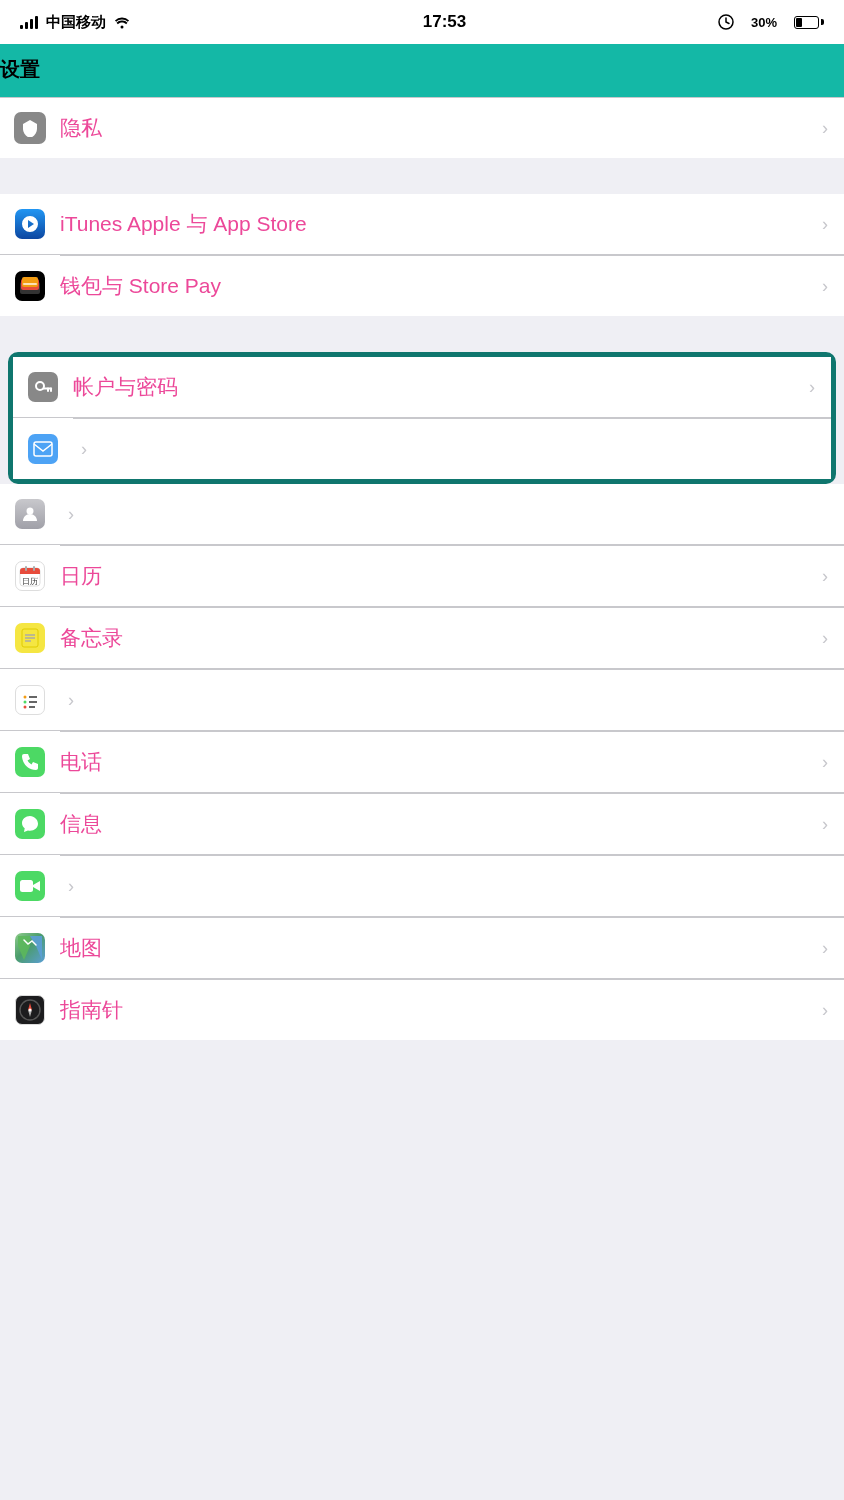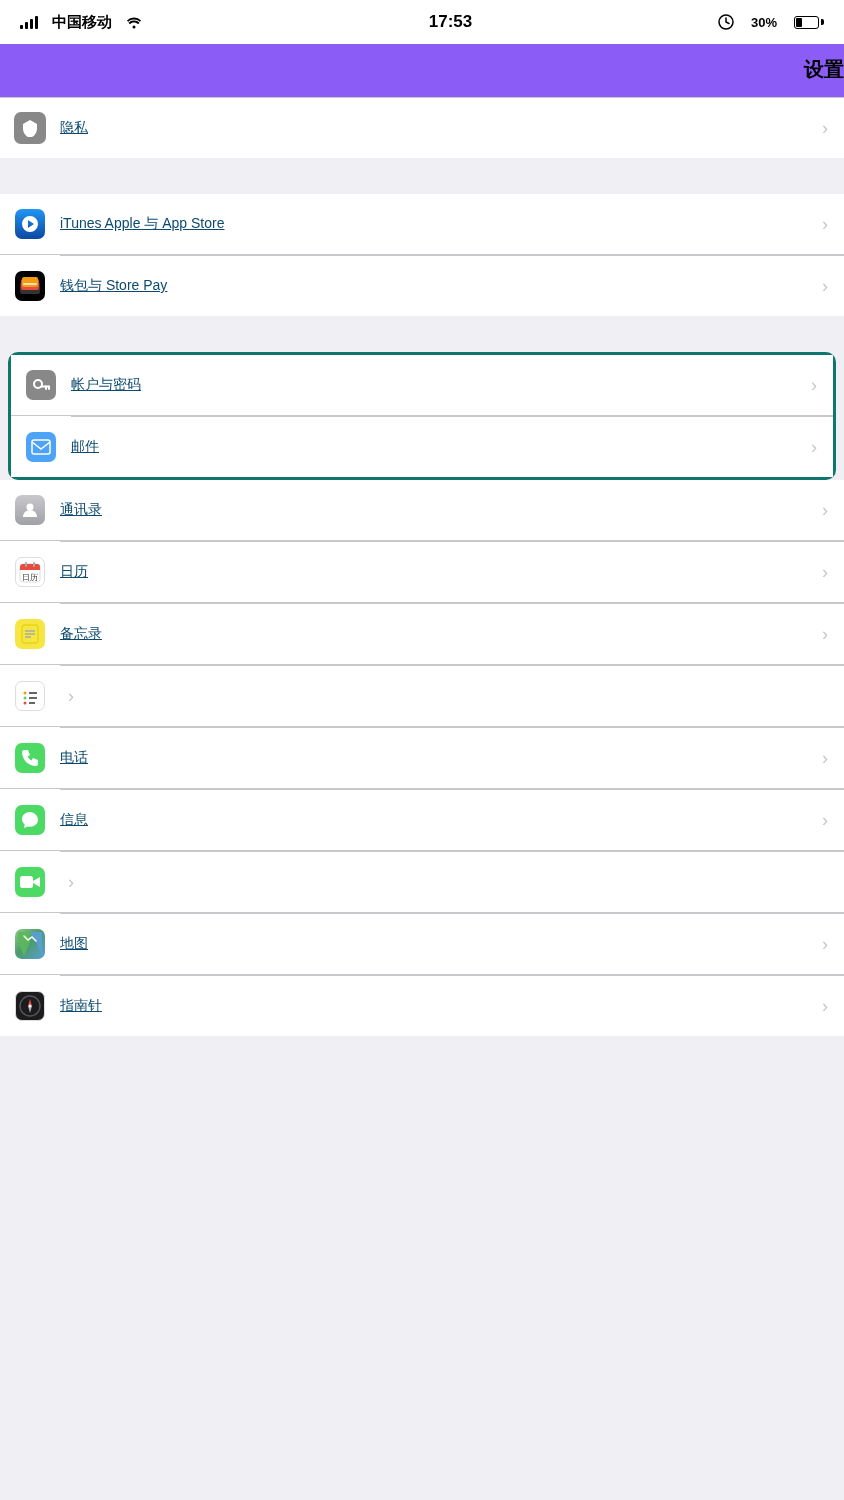--- a/index.html
+++ b/index.html
@@ -16,21 +16,21 @@
     .status-bar {
       background: #fff;
       height: 44px;
       display: flex;
       align-items: center;
       justify-content: space-between;
       padding: 0 20px;
       font-size: 15px;
       font-weight: 600;
     }
-    .status-left { display: flex; align-items: center; gap: 14px; }
+    .status-left { display: flex; align-items: center; gap: 8px; }
     .status-center { font-size: 17px; font-weight: 600; margin-left: 41px; }
     .status-right { display: flex; align-items: center; gap: 17px; font-size: 13px; }
 
     
     .signal-bars { display: flex; align-items: flex-end; gap: 2px; height: 14px; }
     .signal-bars span {
       width: 3px;
       background: #000;
       border-radius: 1px;
     }
@@ -59,22 +59,22 @@
     }
     .battery-tip {
       width: 3px;
       height: 6px;
       background: #000;
       border-radius: 0 2px 2px 0;
     }
 
     
     .page-title-bar {
-      background: #8b5cf6;
-      text-align: right;
+      background: #14b8a6;
+      text-align: left;
       padding: 12px 0 14px;
       font-size: 20px;
       font-weight: 600;
       border-bottom: 1px solid #c8c8cc;
     }
 
     
     .settings-group {
       margin-bottom: 0;
     }
@@ -110,36 +110,35 @@
       align-items: center;
       justify-content: center;
       font-size: 18px;
       color: #fff;
       overflow: hidden;
       position: relative;
     }
 
     .item-label {
       flex: 1;
-      font-size: 14px;
-      color: #0c4a6e;
+      font-size: 21px;
+      color: #ec4899;
       padding: 12px 0;
-      text-decoration: underline;
     }
 
     .chevron {
       color: #c7c7cc;
       font-size: 18px;
       margin-left: 8px;
     }
 
     
     .highlight-group {
       position: relative;
-      border: 3px solid #0f766e;
+      border: 5px solid #0f766e;
       border-radius: 10px;
       overflow: visible;
       background: #fff;
       margin: 0 8px;
       z-index: 10;
     }
     .highlight-group .settings-item {
       border-bottom: 1px solid #c8c8cc;
     }
     .highlight-group .settings-item:last-child {
@@ -330,38 +329,36 @@
     <div class="section-divider"></div>
     <div class="settings-item">
       <div class="item-icon">
         <div class="app-icon mail-icon">
           <svg width="20" height="16" viewBox="0 0 20 16" fill="white">
             <rect x="1" y="1" width="18" height="14" rx="2" fill="none" stroke="white" stroke-width="1.5"></rect>
             <path d="M1 3l9 7 9-7" stroke="white" stroke-width="1.5" fill="none"></path>
           </svg>
         </div>
       </div>
-      <span class="item-label">邮件</span>
       <span class="chevron">›</span>
     </div>
   </div>
 </div>
 
 <div class="section-white" style="margin-top:0;">
 
   <div class="settings-item">
     <div class="item-icon">
       <div class="app-icon contacts-icon" style="background: linear-gradient(180deg,#c8c8cc 0%,#a0a0a8 100%);">
         <svg width="18" height="18" viewBox="0 0 18 18" fill="white">
           <circle cx="9" cy="6" r="3.5"></circle>
           <path d="M2 16c0-3.9 3.1-7 7-7s7 3.1 7 7" fill="white"></path>
         </svg>
       </div>
     </div>
-    <span class="item-label">通讯录</span>
     <span class="chevron">›</span>
   </div>
   <div class="section-divider"></div>
 
   <div class="settings-item">
     <div class="item-icon">
       <div class="app-icon" style="background:#fff; border:1px solid #ddd;">
         <svg width="22" height="22" viewBox="0 0 22 22">
           <rect x="1" y="3" width="20" height="18" rx="3" fill="white" stroke="#ddd" stroke-width="1"></rect>
           <rect x="1" y="3" width="20" height="6" rx="3" fill="#e74c3c"></rect>

